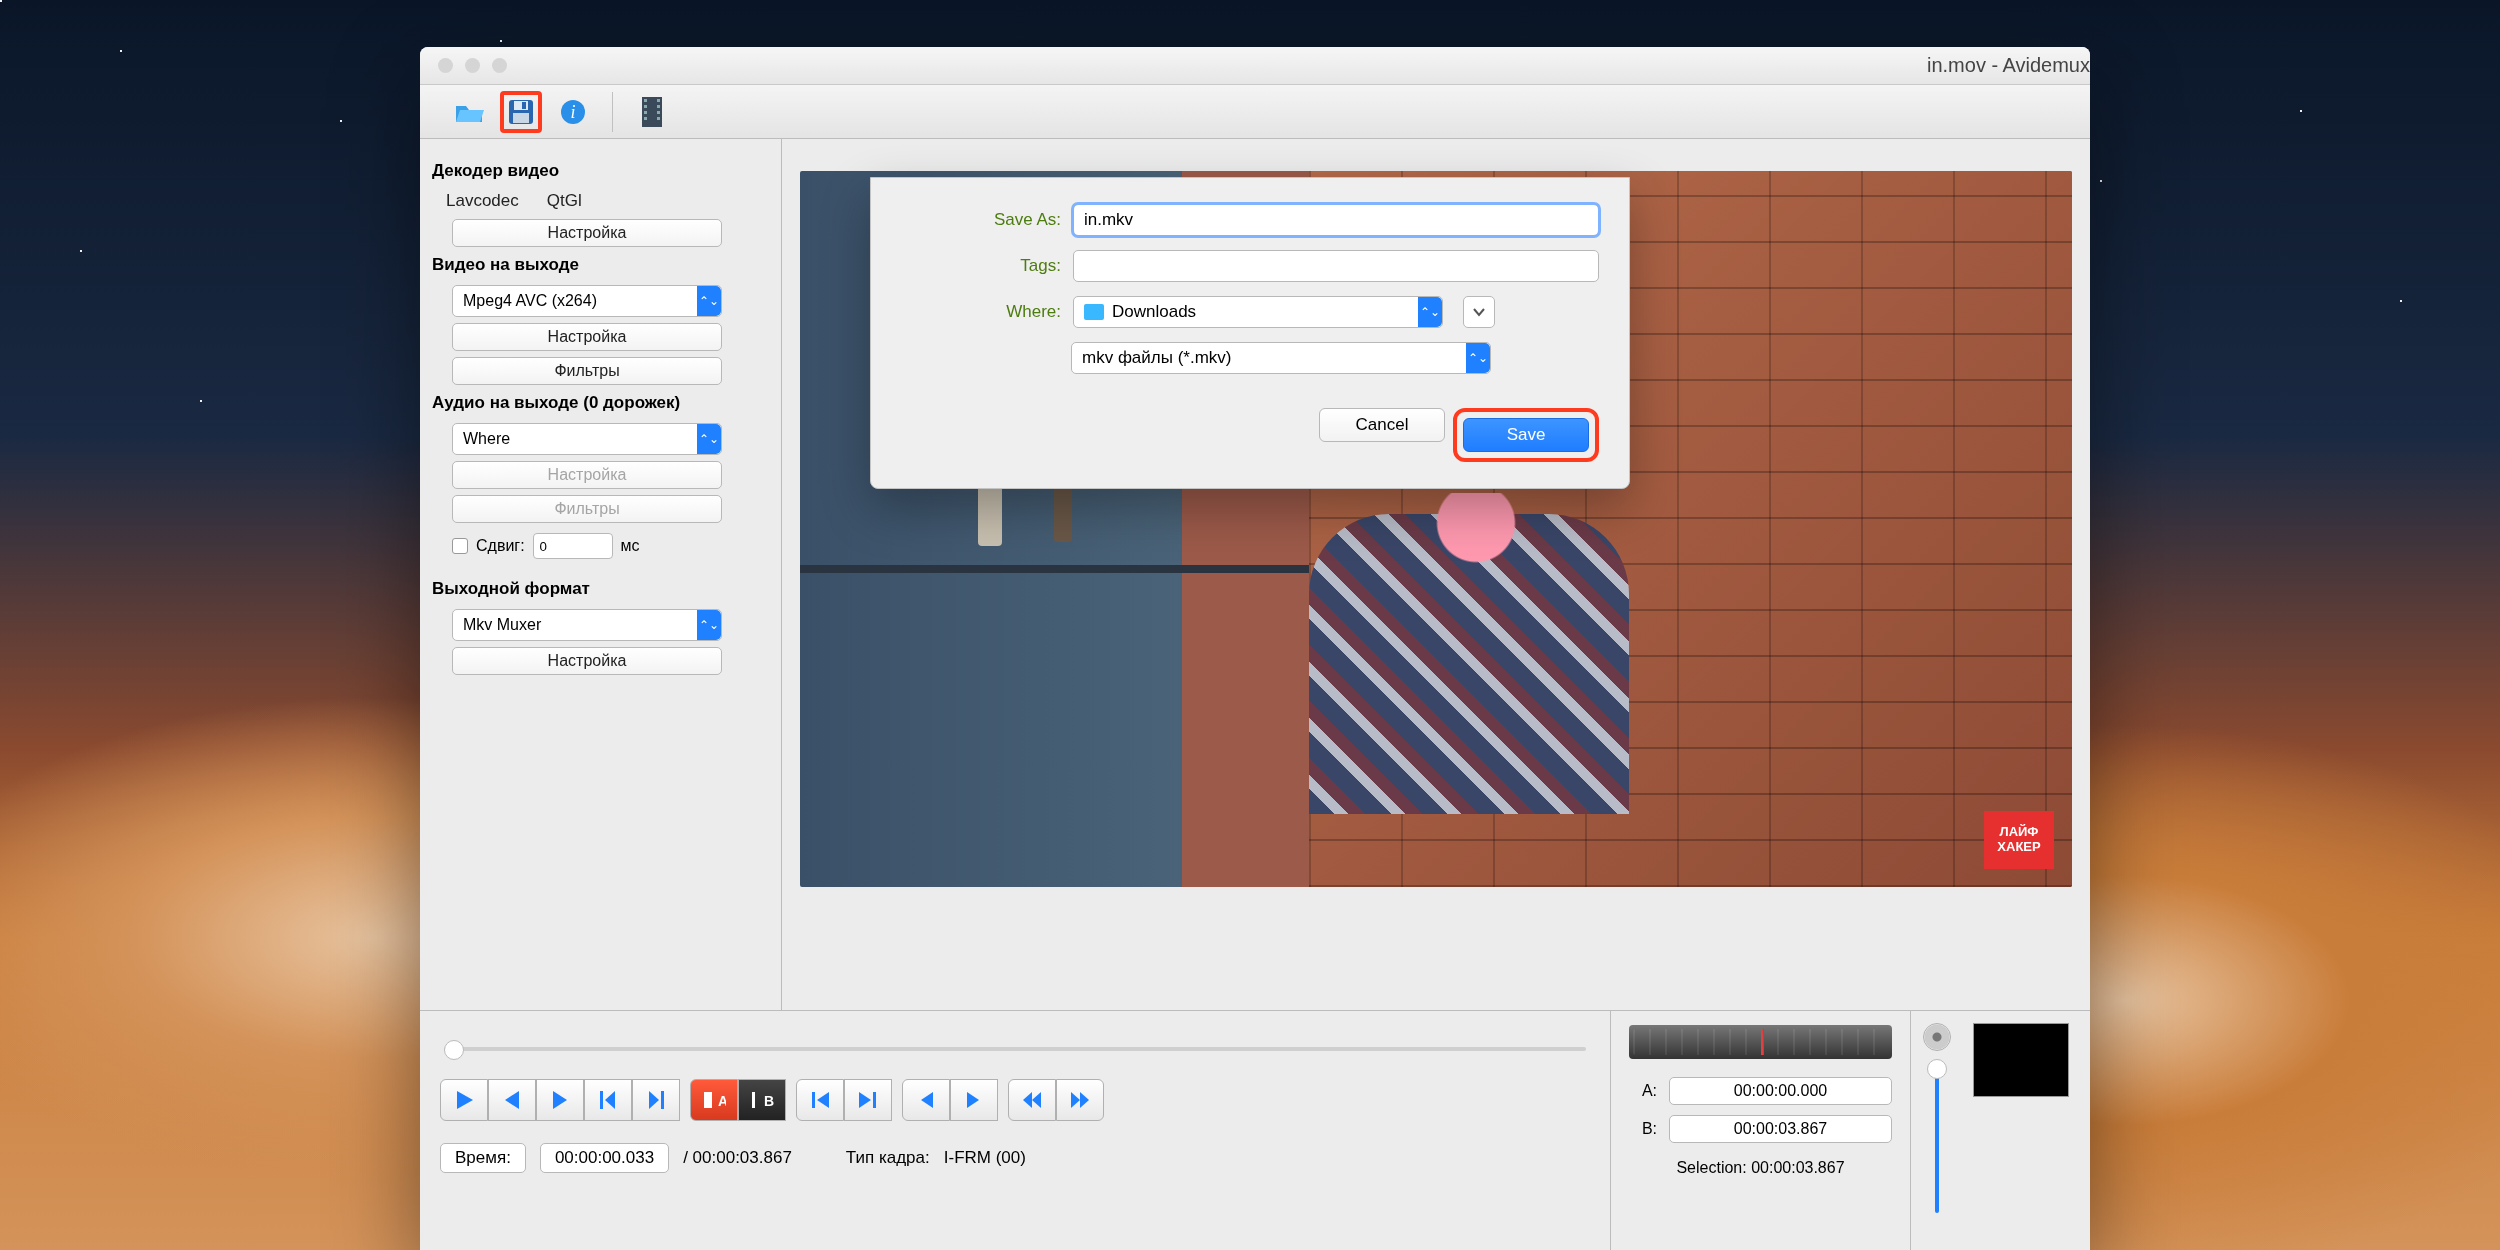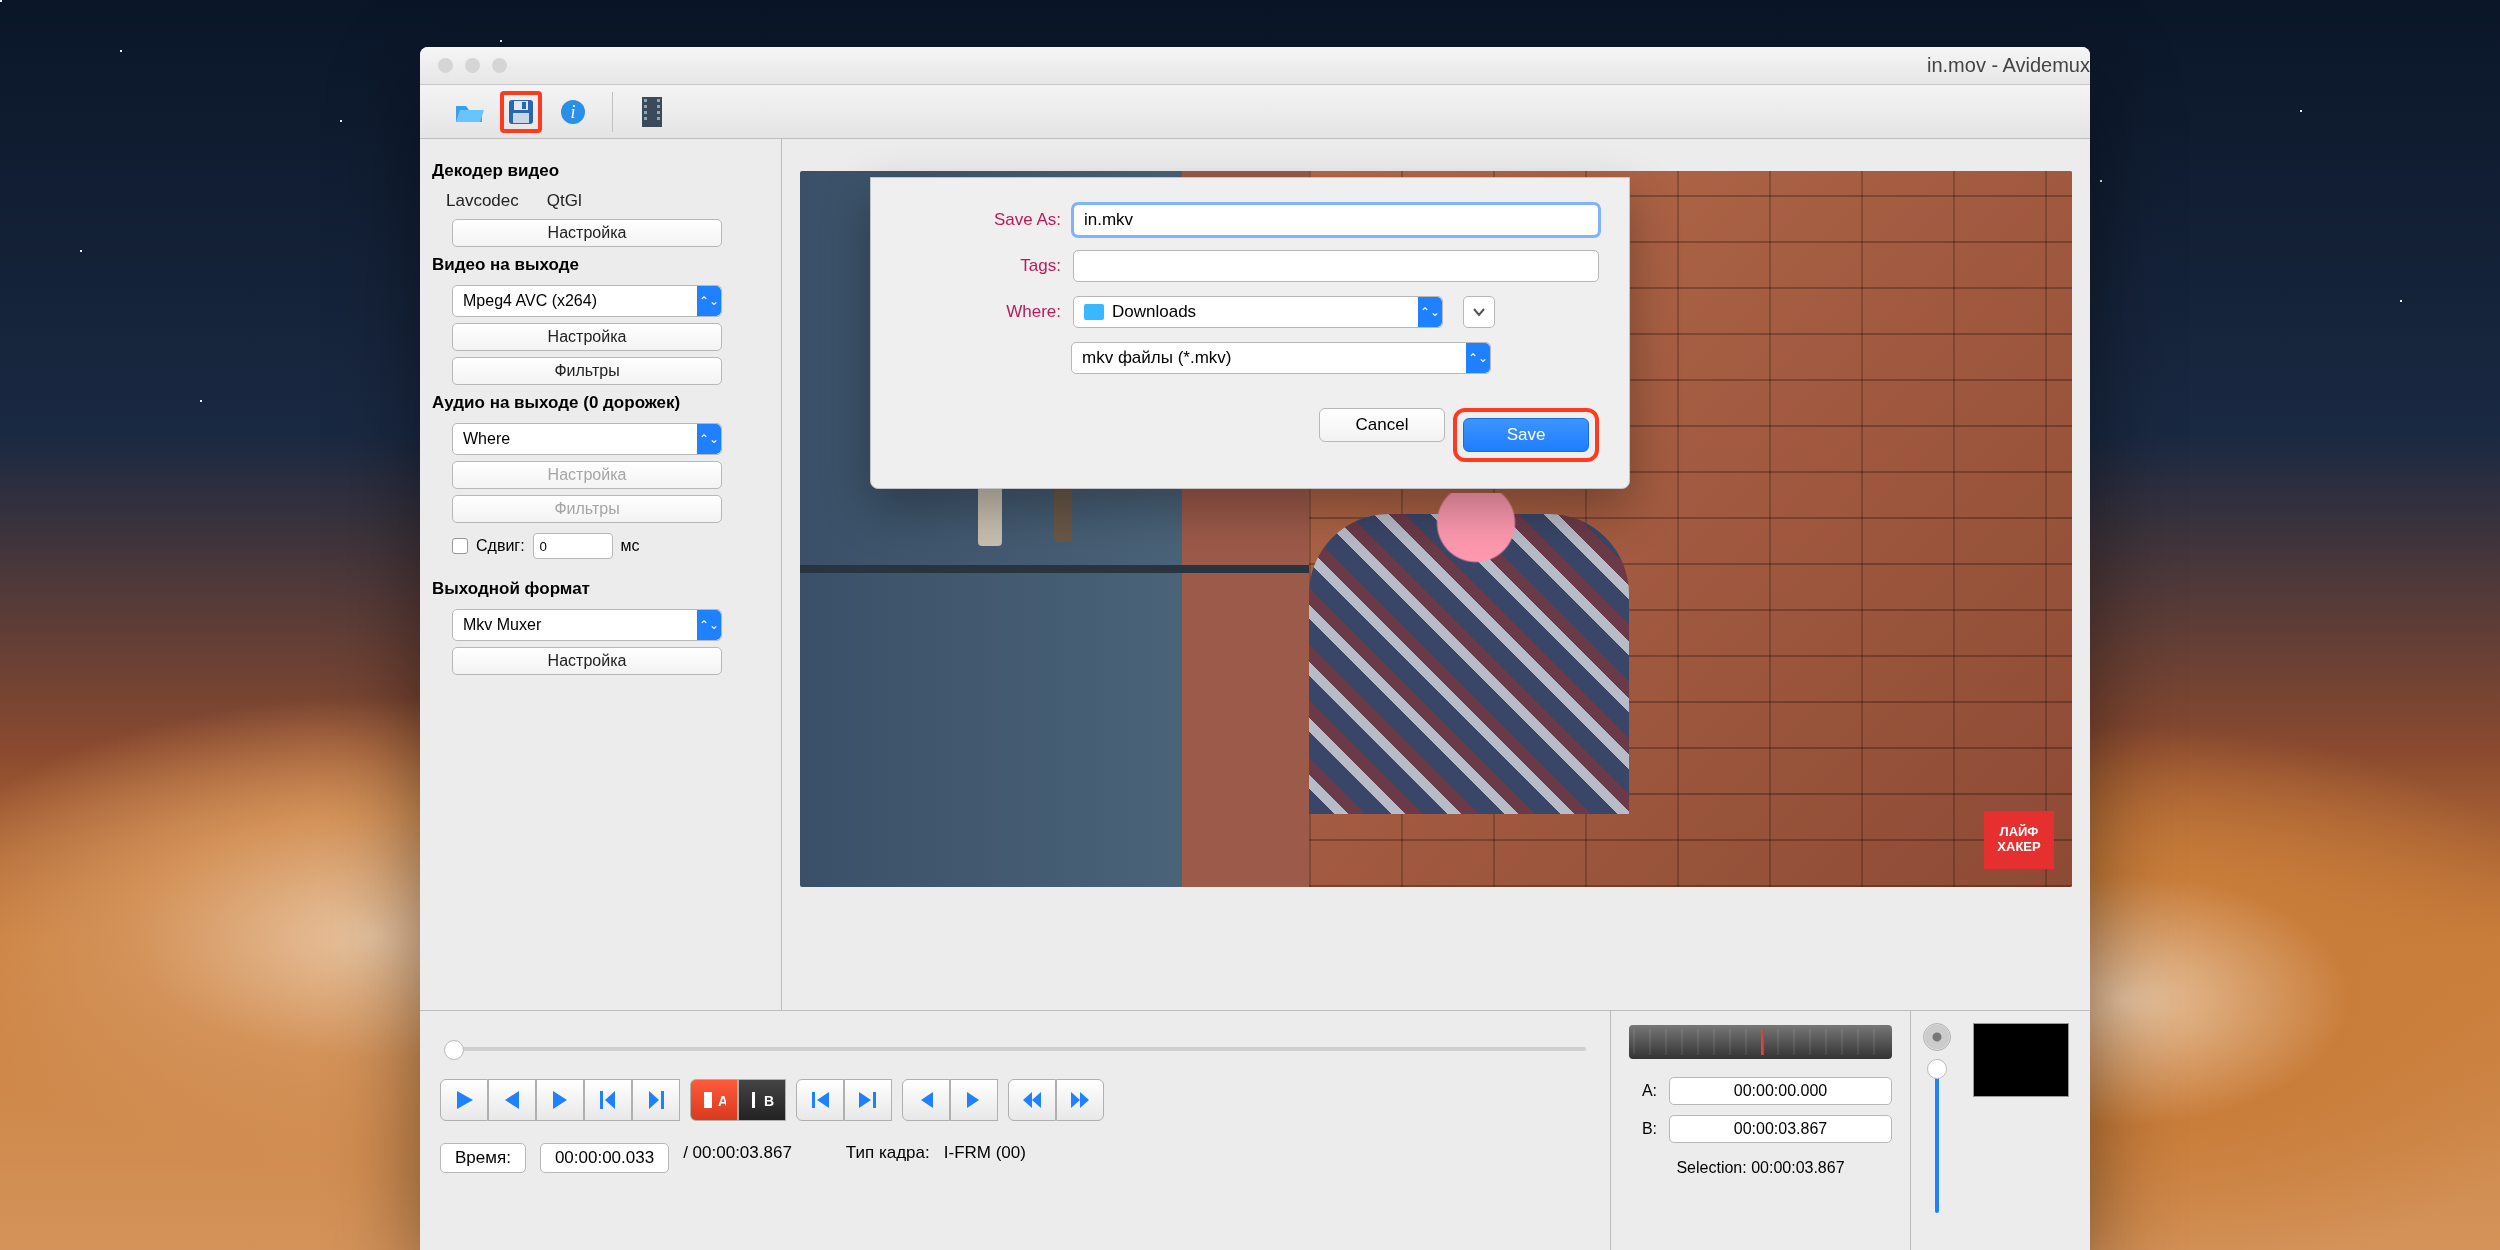--- a/index.html
+++ b/index.html
@@ -159,21 +159,21 @@
   .cbtn {
     width:48px; height:42px; border:1px solid #b0b0b0;
     background:linear-gradient(#fff,#e8e8e8);
     display:flex; align-items:center; justify-content:center;
   }
   .cbtn:first-child { border-radius:6px 0 0 6px; }
   .cbtn:last-child { border-radius:0 6px 6px 0; }
   .cbtn.red { background:linear-gradient(#ff5a3a,#d83a1f); }
   .cbtn.black { background:linear-gradient(#444,#222); color:#fff; }
   .cbtn.group-start { margin-left:10px; border-radius:6px 0 0 6px; }
-  .time-row { display:flex; gap:14px; margin-top:22px; font-size:17px; }
+  .time-row { display:flex; align-items:center; gap:14px; margin-top:22px; font-size:17px; }
   .time-box { display:inline-block; padding:4px 14px; border:1px solid #b8b8b8; border-radius:5px; background:#fff; }
 
   .bottom-mid {
     width: 300px; border-left:1px solid #bcbcbc; padding: 14px 18px;
     display:flex; flex-direction:column; gap:10px; font-size:16px;
   }
   .jog {
     height:34px; background:linear-gradient(#777,#333);
     border-radius:4px; position:relative; margin-bottom:8px;
   }
@@ -203,21 +203,21 @@
   
   .dialog {
     position:absolute; left:450px; top:130px; width:760px;
     background:#efefef; border:1px solid #c4c4c4;
     border-bottom-left-radius:8px; border-bottom-right-radius:8px;
     box-shadow: 0 20px 50px rgba(0,0,0,0.3);
     padding: 26px 30px 26px 30px;
     z-index:50;
   }
   .drow { display:flex; align-items:center; margin-bottom:14px; gap:12px; }
-  .drow .lbl { width:160px; text-align:right; color:#be185d; font-size:17px; }
+  .drow .lbl { width:160px; text-align:right; color:#4d7c0f; font-size:17px; }
   .dinput {
     flex:1; height:32px; border:1px solid #b8b8b8; border-radius:5px;
     background:#fff; padding:0 10px; font-size:17px;
   }
   .dinput.focus { outline:3px solid #7fb3ff; outline-offset:-1px; }
   .where-dd {
     height:32px; border:1px solid #b8b8b8; border-radius:5px;
     background:#fff; display:flex; align-items:center; padding:0 10px;
     position:relative; font-size:17px;
   }

